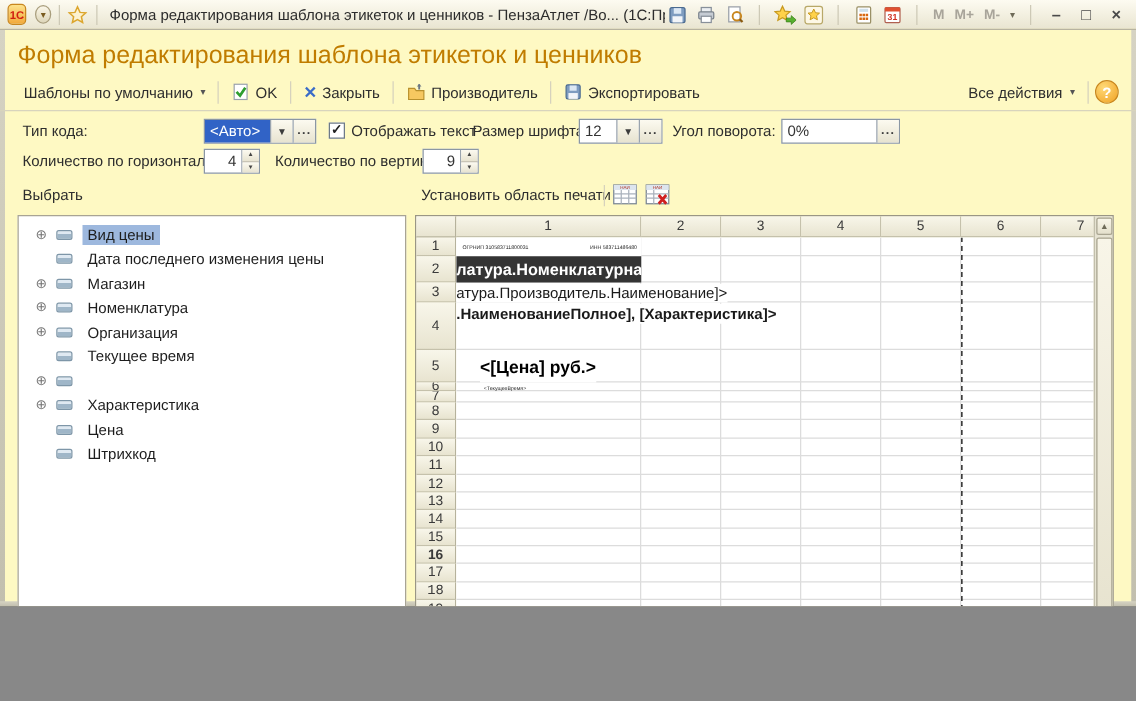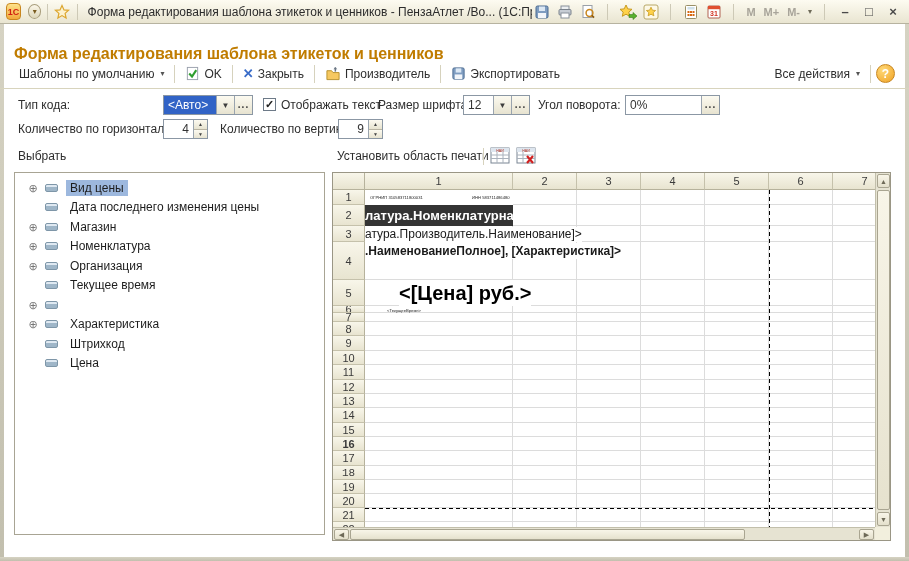--- a/index.html
+++ b/index.html
@@ -1,38 +1,38 @@
 <!DOCTYPE html>
 <html><head>
 <meta charset="utf-8">
 <style>
   html,body{margin:0;padding:0;background:#888;}
   *{box-sizing:border-box;}
-  .window{position:relative;width:909px;height:561px;background:#ffffff;outline:1px solid #7a7866;
+  .window{position:relative;width:909px;height:485px;background:#fef9c3;outline:1px solid #7a7866;
           font-family:"Liberation Sans",sans-serif;font-size:12px;color:#333;overflow:hidden;}
   .abs{position:absolute;}
   
   .frame{position:absolute;background:linear-gradient(#d6d3c3,#c2bfae);z-index:1;}
   
   .titlebar{position:absolute;left:0;top:0;width:909px;height:24px;display:flex;align-items:center;
             background:linear-gradient(#fdfbf1,#e9e5d1);border-bottom:1px solid #b7b3a0;padding:0 6px;z-index:5;}
   .tb-logo{width:17px;height:17px;border-radius:4px;background:linear-gradient(#fde28a,#f2a93b);
            border:1px solid #c8861e;color:#d01f10;font-weight:bold;font-size:9px;
            display:flex;align-items:center;justify-content:center;}
   .tb-round{width:15px;height:15px;border-radius:50%;background:linear-gradient(#fbf7e9,#ddd6ba);
             border:1px solid #a89d7c;color:#7a5c20;font-size:8px;display:flex;align-items:center;justify-content:center;margin-left:7px;}
   .tb-sep{width:1px;height:16px;background:#cdc9b6;margin:0 6px;}
   .tb-title{color:#2c2c2c;white-space:nowrap;overflow:hidden;margin-left:4px;flex:0 1 auto;}
   .tb-right{margin-left:auto;display:flex;align-items:center;gap:4px;}
   .tb-ico{width:19px;height:18px;display:flex;align-items:center;justify-content:center;}
   .tb-mem{color:#a8a49a;font-weight:bold;font-size:11px;padding:0 2px;}
   .tb-arrow{color:#6e6a58;font-size:8px;padding:0 2px;}
   .tb-win{color:#4a4a4a;font-size:13px;font-weight:bold;width:20px;text-align:center;}
   
-  .page-title{position:absolute;left:14px;top:33px;font-size:16px;font-weight:bold;color:#c07c00;z-index:5;margin-top:12px;}
+  .page-title{position:absolute;left:14px;top:33px;font-size:20px;font-weight:normal;color:#c07c00;z-index:5;}
   
   .toolbar{position:absolute;left:0;top:59px;width:909px;height:30px;display:flex;align-items:center;
            padding:0 14px;border-bottom:1px solid #d8d4bd;z-index:5;}
   .tbtn{display:flex;align-items:center;gap:4px;padding:3px 5px;border-radius:2px;color:#2e2e2e;white-space:nowrap;}
   .vsep{width:1px;height:18px;background:#d6d2bd;margin:0 5px;}
   .drop{font-size:8px;color:#555;margin-left:2px;}
   .spacer{flex:1;}
   .help-btn{width:19px;height:19px;border-radius:50%;background:radial-gradient(circle at 35% 30%,#ffd977,#f0a224);
             border:1px solid #c8861e;color:#fff;font-weight:bold;font-size:12px;display:flex;align-items:center;justify-content:center;}
   
@@ -83,21 +83,21 @@
   .dash-h{position:absolute;left:0;right:0;height:1px;z-index:3;
           background:repeating-linear-gradient(90deg,#000 0 4px,transparent 4px 7px);}
   .cell{position:absolute;z-index:2;}
   .tiny{display:inline-block;font-size:8px;transform:scale(.52);transform-origin:left center;white-space:nowrap;color:#222;}
   .cell-r1{left:0;top:0;width:148px;height:15px;background:#fff;display:flex;justify-content:space-between;
            align-items:center;padding:0 5px;overflow:hidden;}
   .cell-r2{left:0;top:15px;width:148px;height:21px;background:#343434;color:#fff;font-weight:bold;font-size:13px;
            line-height:21px;white-space:nowrap;overflow:hidden;}
   .cell-r3{left:0;top:37px;height:15px;background:#fff;font-size:12px;color:#1a1a1a;white-space:nowrap;line-height:15px;}
   .cell-r4{left:0;top:53px;height:16px;background:#fff;font-size:12px;font-weight:bold;color:#1a1a1a;white-space:nowrap;line-height:16px;}
-  .cell-r5{left:34px;top:90px;height:26px;background:#fff;font-size:20px;font-weight:bold;color:#000;white-space:nowrap;line-height:26px;}
+  .cell-r5{left:19px;top:90px;height:26px;background:#fff;font-size:14px;font-weight:bold;color:#000;white-space:nowrap;line-height:26px;}
   .cell-r6{left:22px;top:116px;height:7px;line-height:7px;white-space:nowrap;}
   
   .vscroll{position:absolute;left:542px;top:0;width:15px;height:354px;background:#e6e3d2;border-left:1px solid #c2bfab;}
   .hscroll{position:absolute;left:0;top:354px;width:542px;height:13px;background:#e6e3d2;border-top:1px solid #c2bfab;}
   .sbtn{position:absolute;background:linear-gradient(#f8f5e8,#e4e0cc);border:1px solid #a9a591;border-radius:2px;
         display:flex;align-items:center;justify-content:center;font-size:7px;color:#6e6a58;}
   .sthumb{position:absolute;background:linear-gradient(#f8f5e8,#e6e2ce);border:1px solid #a9a591;border-radius:2px;}
   
   .ico{display:inline-flex;align-items:center;justify-content:center;}
 </style>
@@ -352,26 +352,26 @@
           <span class="fi-dash"></span>
         </div>
         <div class="field-item expandable">
           <span class="fi-expand">⊕</span>
           <span class="fi-dash"></span>
           <span class="fi-label">Характеристика</span>
         </div>
         <div class="field-item">
           <span class="fi-expand">⊕</span>
           <span class="fi-dash"></span>
+          <span class="fi-label">Цена</span>
+        </div>
+        <div class="field-item">
+          <span class="fi-expand">⊕</span>
+          <span class="fi-dash"></span>
           <span class="fi-label">Штрихкод</span>
-        </div>
-        <div class="field-item">
-          <span class="fi-expand">⊕</span>
-          <span class="fi-dash"></span>
-          <span class="fi-label">Цена</span>
         </div>
       </div>
   </div>
 
   <div class="grid">
     <div class="corner"></div>
     <div class="colheaders" id="colheaders">
 
     <div class="colhdr" style="width: 148px;">1</div>
         <div class="colhdr" style="width: 64px;">2</div>

